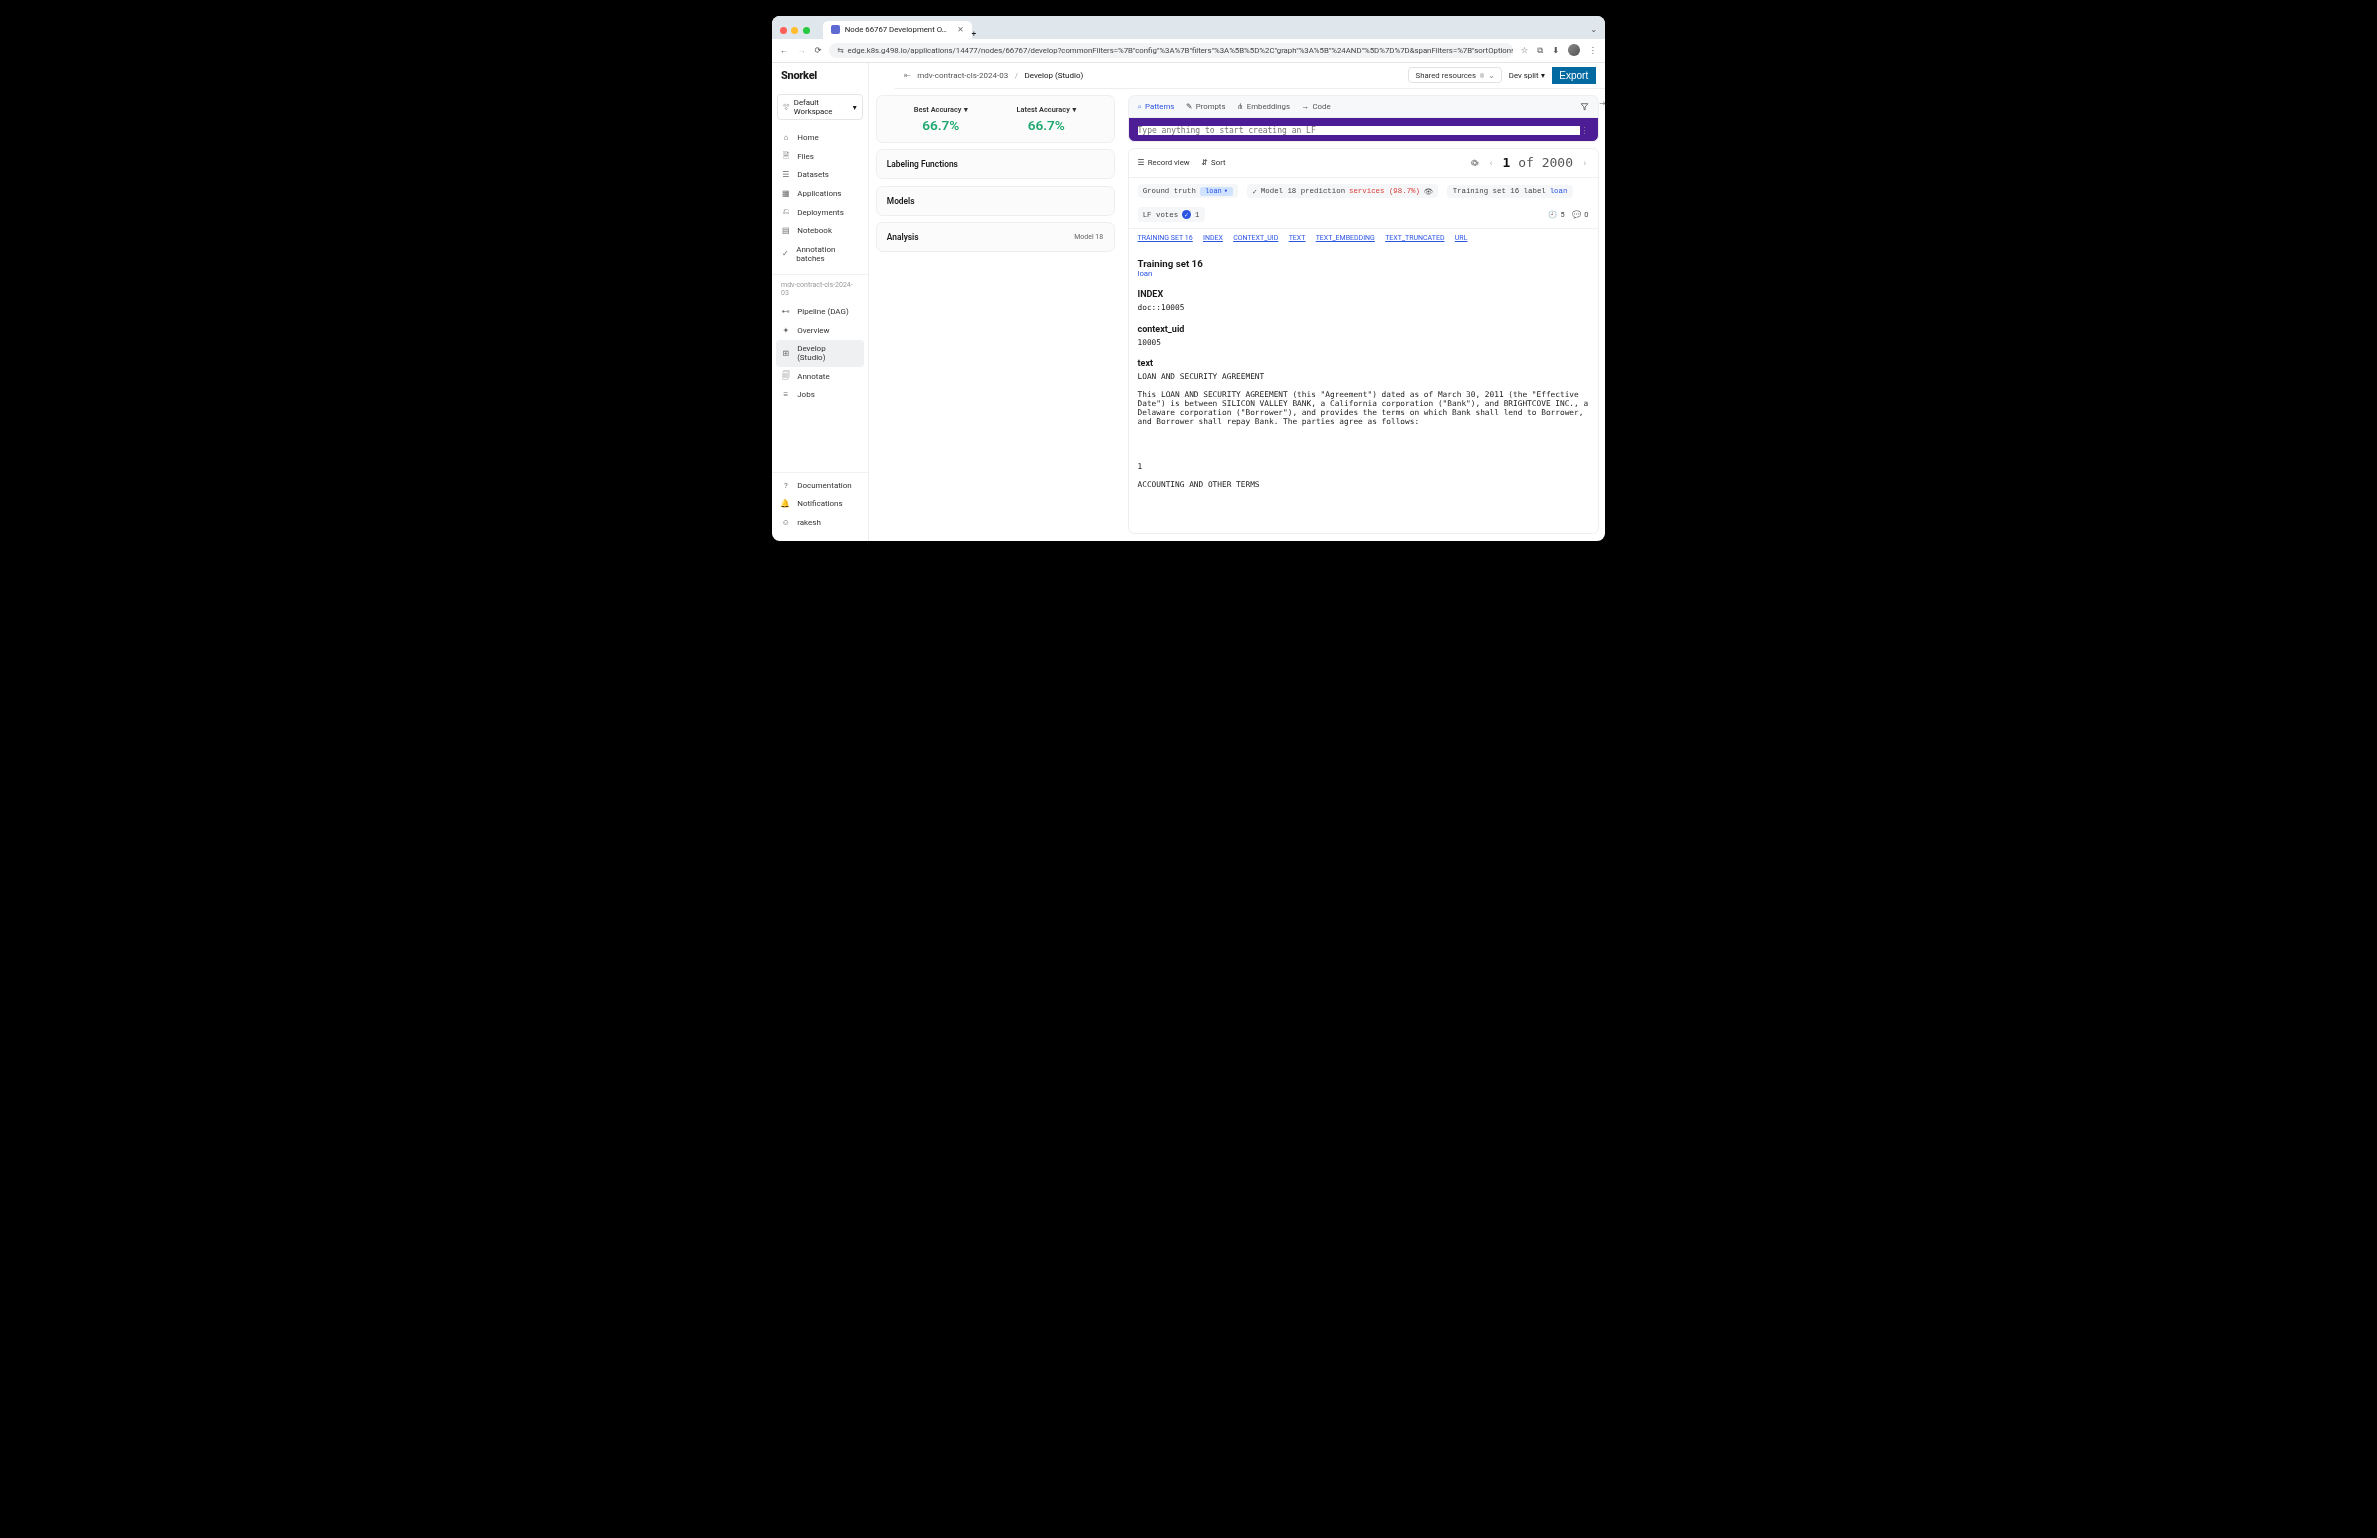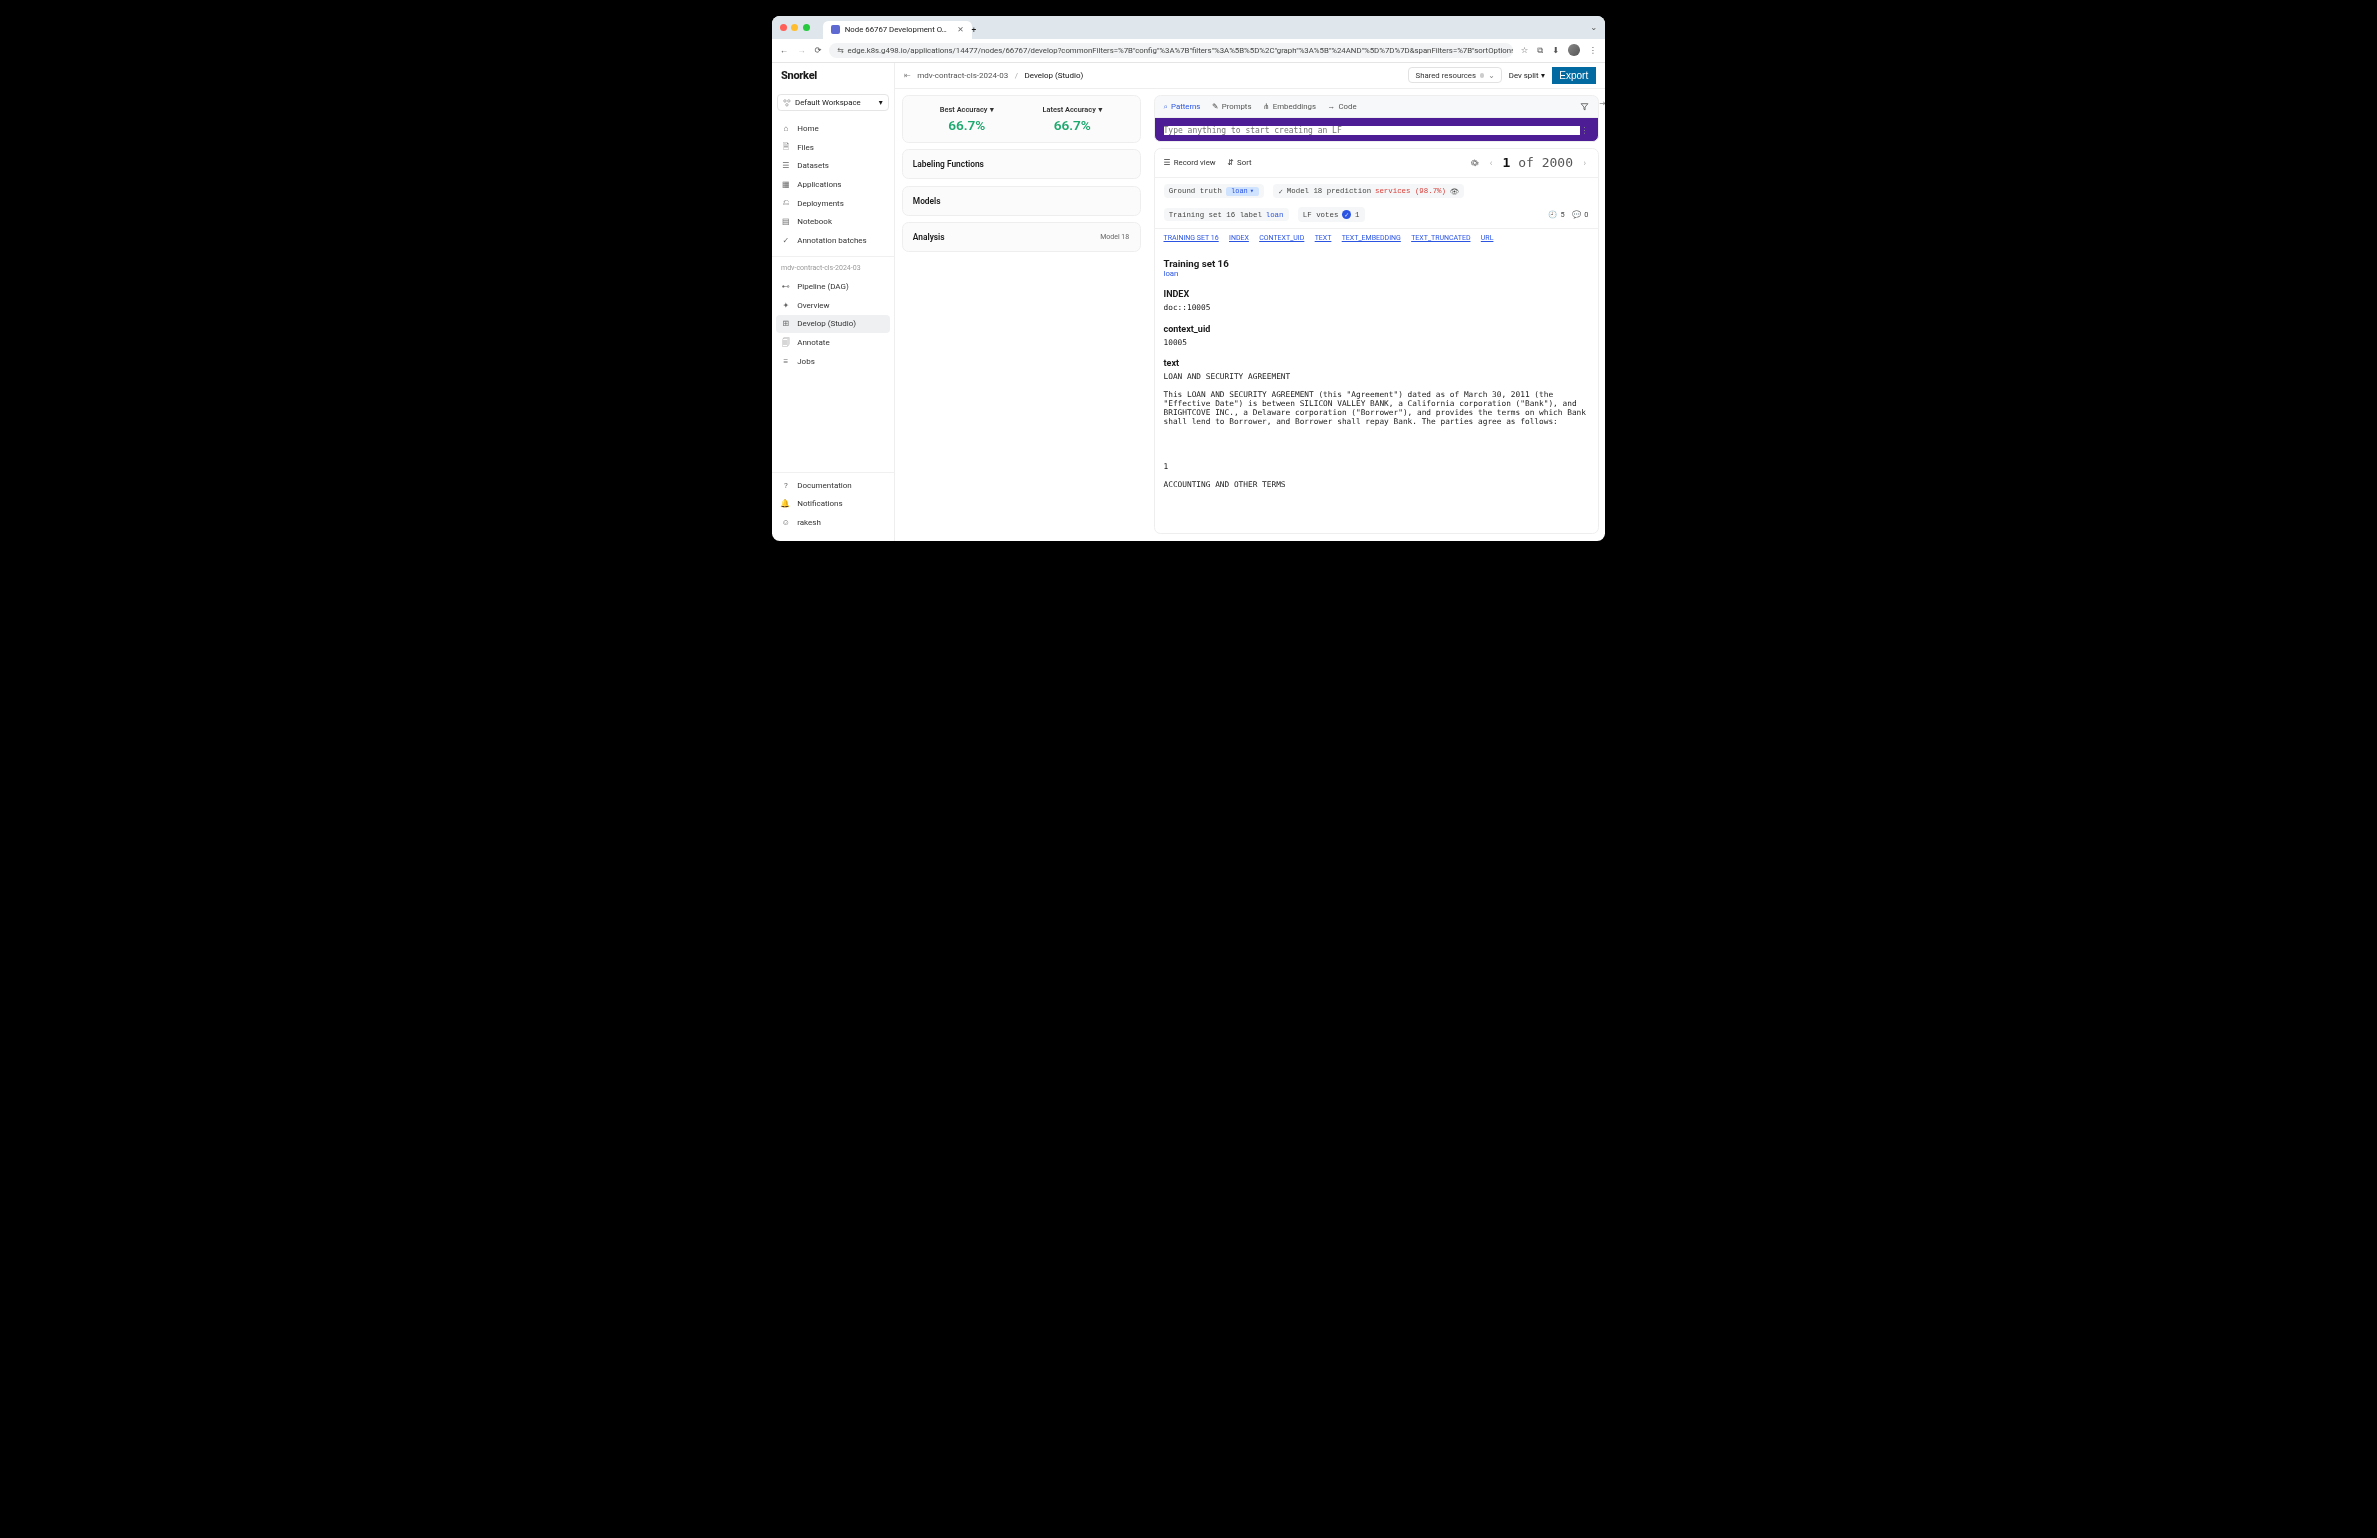--- a/index.html
+++ b/index.html
@@ -17,21 +17,21 @@
   width: 833px;
   background: #fff;
   border-radius: 7.8px;
   overflow: hidden;
   box-shadow: 0 6.5px 26px rgba(0,0,0,0.3);
 }
 .chrome-top {
   background: #dfe7ec;
   padding: 5.2px 7.8px 0 7.8px;
   display: flex;
-  align-items: center;
+  align-items: flex-end;
 }
 .mac-buttons { display: flex; gap: 4.5px; margin-right: 13px; margin-bottom: 5.2px;}
 .mac-btn { width: 7px; height: 7px; border-radius: 50%; }
 .red { background:#ff5f56; } .yellow { background:#ffbd2e; } .green { background:#27c93f; }
 .tab {
   background: #fff;
   border-radius: 5.2px 5.2px 0 0;
   padding: 4.5px 7.8px;
   display: flex;
   align-items: center;
@@ -82,21 +82,21 @@
 .topstrip .right { display:flex; align-items:center; gap:6.5px; }
 .pill-btn {
   background:#fff; border:0.6px solid #e2e2e2; border-radius:3.9px;
   padding:2.6px 6.5px; font-size:7.8px; display:flex; align-items:center; gap:3.9px;
   cursor:pointer; color:#333;
 }
 .dot-gray { width:4.5px; height:4.5px; border-radius:50%; background:#ccc; }
 .export-btn { background:#0369a1; color:#fff; border-radius:0; padding:3.2px 7.8px; font-size:10px; cursor:pointer; border:none;}
 
 .sidebar {
-  width:123px; border-right:0.6px solid #eee; padding:6.5px 0;
+  width:97px; border-right:0.6px solid #eee; padding:6.5px 0;
   display:flex; flex-direction:column;
 }
 .logo { font-weight:800; font-size:11px; padding:0 9px 6.5px 9px; letter-spacing:-0.3px;}
 .ws-select {
   margin:5.2px 5.2px; border:0.6px solid #e5e5e5; border-radius:3.9px;
   padding:3.2px 5.2px; font-size:7.8px; display:flex; align-items:center; gap:3.9px;
   cursor:pointer; justify-content:space-between;
 }
 .ws-icon { width:7.8px; height:7.8px; }
 .nav-list { display:flex; flex-direction:column; padding:2.6px 0; }

